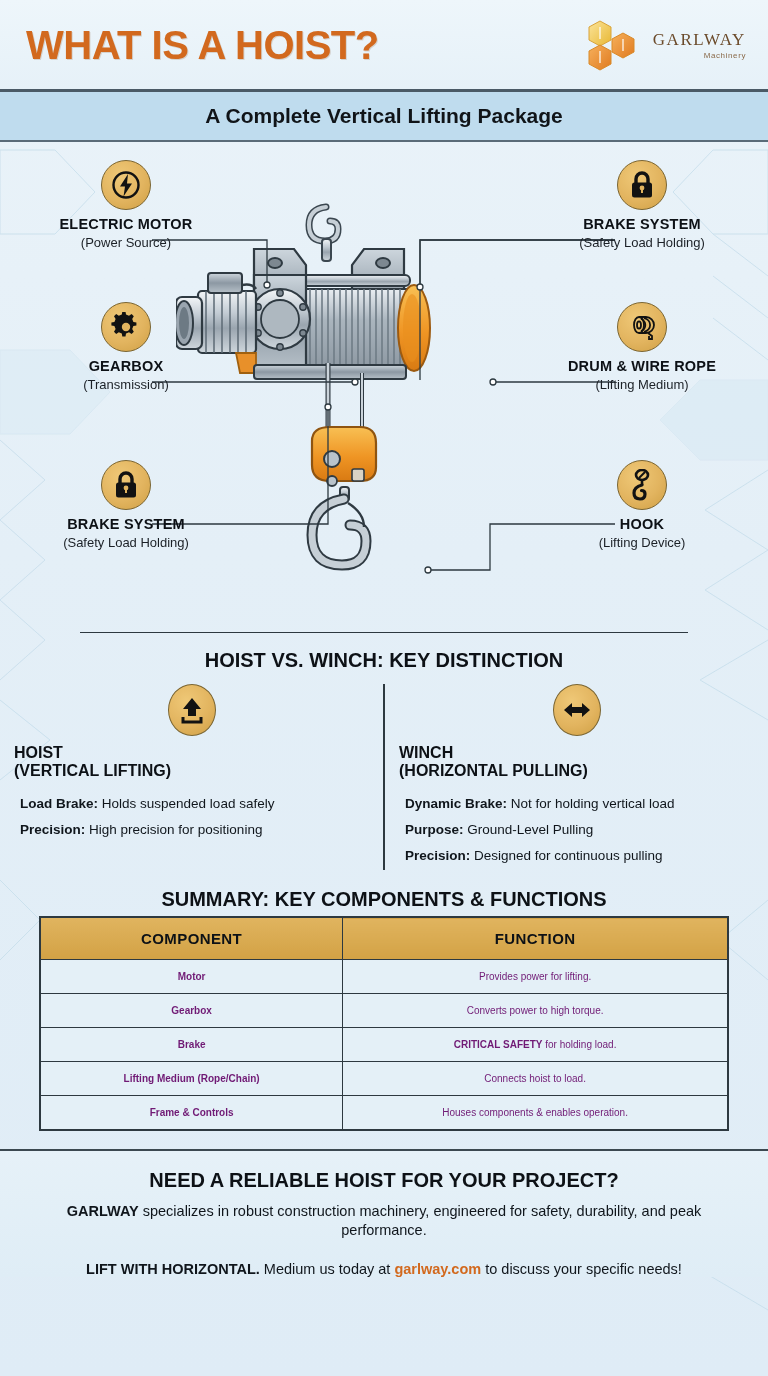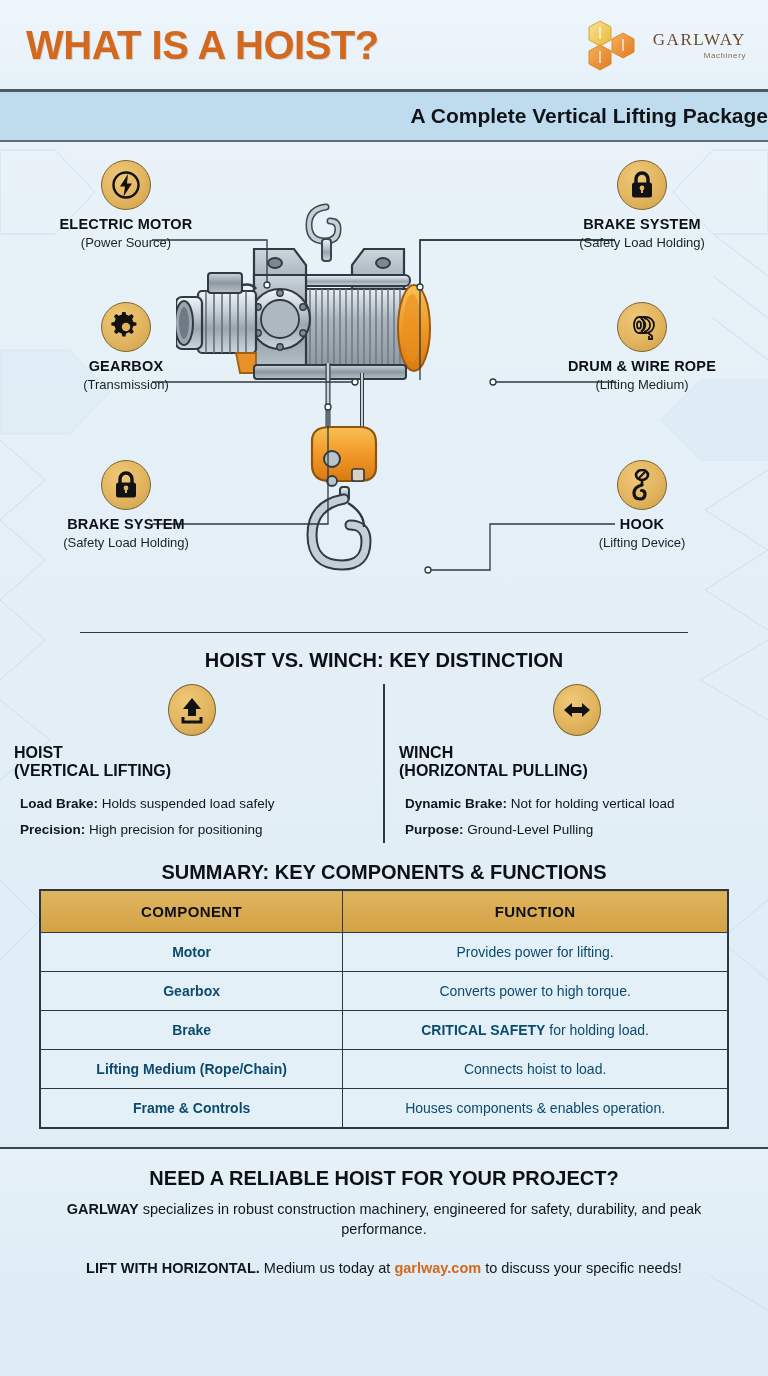--- a/index.html
+++ b/index.html
@@ -38,21 +38,21 @@
   .logo-hex-wrap { position:relative; width:58px; height:52px; }
   .logo-text-wrap { display:flex; flex-direction:column; align-items:flex-start; }
   .logo-name { font-size:17px; letter-spacing:1.6px; color:#6b4a2a; font-family:"Liberation Serif", serif; }
   .logo-sub { font-size:8px; letter-spacing:.6px; color:#8a6a4a; margin-top:1px; align-self:flex-end; }
 
   
   .subtitle-bar {
     position:relative; z-index:2;
     height: 50px;
     background: #bfdcee;
-    display:flex; align-items:center; justify-content:flex-end;
+    display:flex; align-items:center; justify-content:center;
     border-bottom: 2px solid #5a6b78;
   }
   .subtitle-text { font-size:21px; font-weight:bold; color:#101418; }
 
   
   .diagram {
     position:relative; z-index:2;
     height: 490px;
   }
   .callout { position:absolute; text-align:center; width:200px; }
@@ -104,21 +104,21 @@
     width: 690px; margin: 0 auto;
     border-collapse: collapse;
     border: 2px solid #2d3940;
   }
   table.sum th {
     background: linear-gradient(180deg,#e0b45f 0%,#d3a245 100%);
     color:#0d1116; font-size:15px; font-weight:bold; letter-spacing:.4px;
     padding: 12px 6px; border: 1.5px solid #2d3940;
   }
   table.sum td {
-    background:#e4f0f7; color:#0c4a6e; font-size:14px;
+    background:#e4f0f7; color:#701a75; font-size:10px;
     padding: 11px 1px; border:1.5px solid #2d3940; text-align:center;
   }
   table.sum td.comp { font-weight:bold; width: 44%; }
   table.sum td.func b { font-weight:bold; }
 
   
   .footer-sep { position:relative; z-index:2; height:2px; background:#3b4850; margin-top:18px; }
   .footer {
     position:relative; z-index:2;
     padding: 18px 34px 0 34px; text-align:center;
@@ -434,20 +434,24 @@
         <div class="cc-head">WINCH</div>
         <div class="cc-head">(HORIZONTAL PULLING)</div>
         <div class="cc-list">
           <div class="cc-row">
             <b>Dynamic Brake:</b>
             <span>Not for holding vertical load</span>
           </div>
           <div class="cc-row">
             <b>Purpose:</b>
             <span>Ground-Level Pulling</span>
+          </div>
+          <div class="cc-row">
+            <b>Precision:</b>
+            <span>Designed for continuous pulling</span>
           </div>
         </div>
       </div>
     </div>
   </div>
 
   <div class="summary">
     <div class="summary-title">SUMMARY: KEY COMPONENTS &amp; FUNCTIONS</div>
     <table class="sum">
       <thead>

